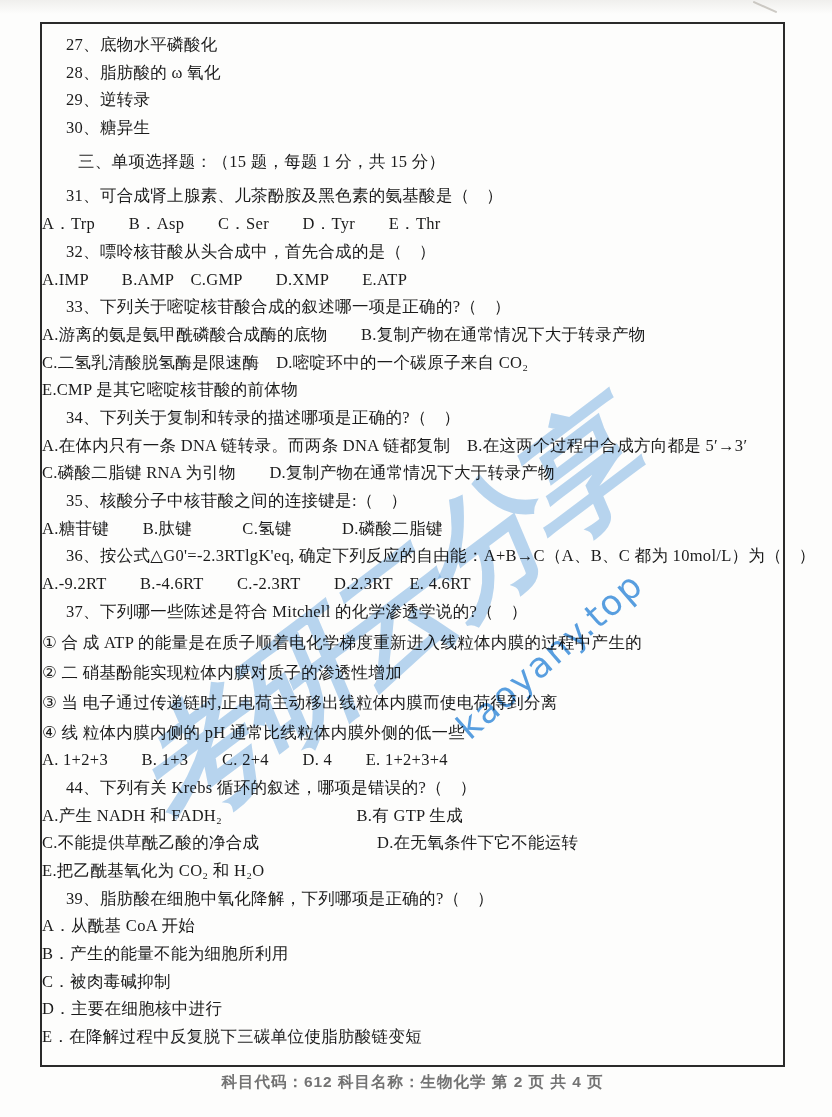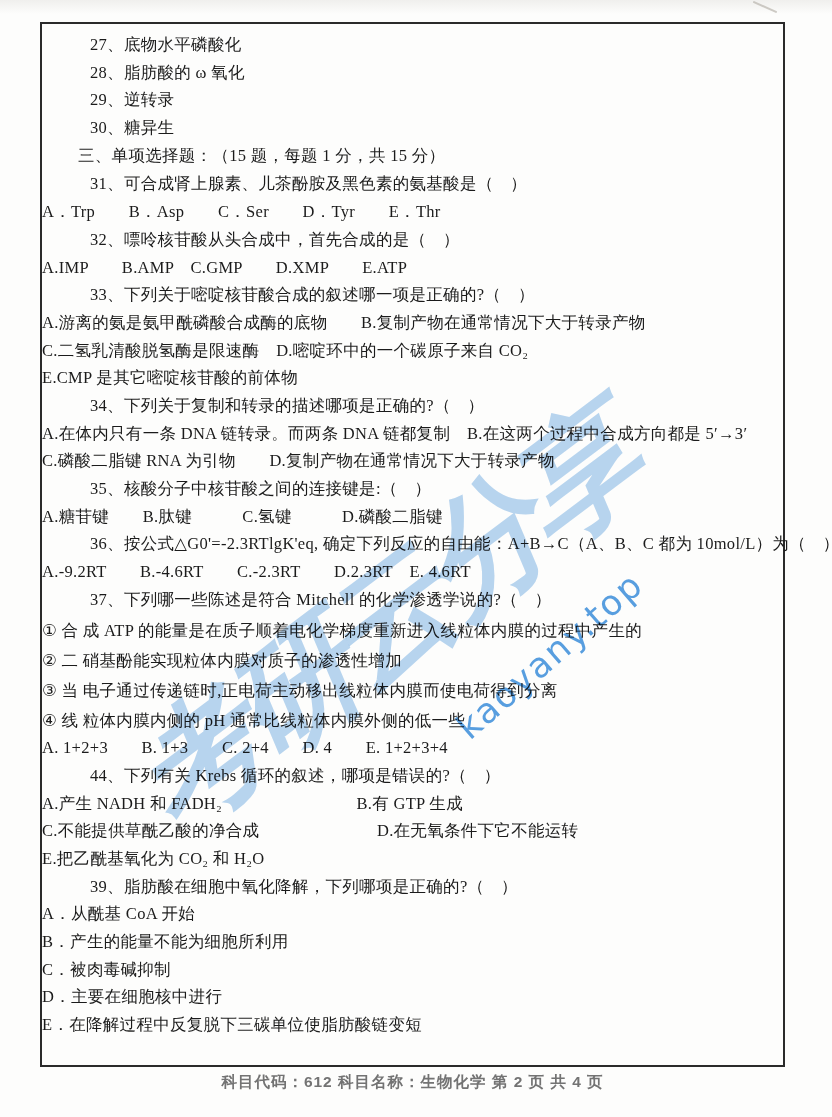--- a/index.html
+++ b/index.html
@@ -50,25 +50,25 @@
     width: 740px;
     z-index: 2;
   }
   .line {
     height: 27.7px;
     line-height: 27.7px;
     font-size: 16.5px;
     white-space: pre;
     letter-spacing: 0.3px;
   }
-  .line.q    { padding-left: 48px; }
-  .line.sec  { padding-left: 36px; }
+  .line.q    { padding-left: 24px; }
+  .line.sec  { padding-left: 36px; margin-top: 6px; }
   .line.opt  { }
   .line.item { }
-  .line.sec + .line.q  { margin-top: 1px; }
+  .line.sec + .line.q  { margin-top: 7px; }
   .line.q   + .line.item { margin-top: 4px; }
   .line.item + .line.item { margin-top: 2px; }
 
   .footer {
     position: absolute;
     left: 40px; top: 1072px;
     width: 745px;
     text-align: center;
     font-family: "Liberation Sans", "DejaVu Sans", sans-serif;
     font-weight: bold;

